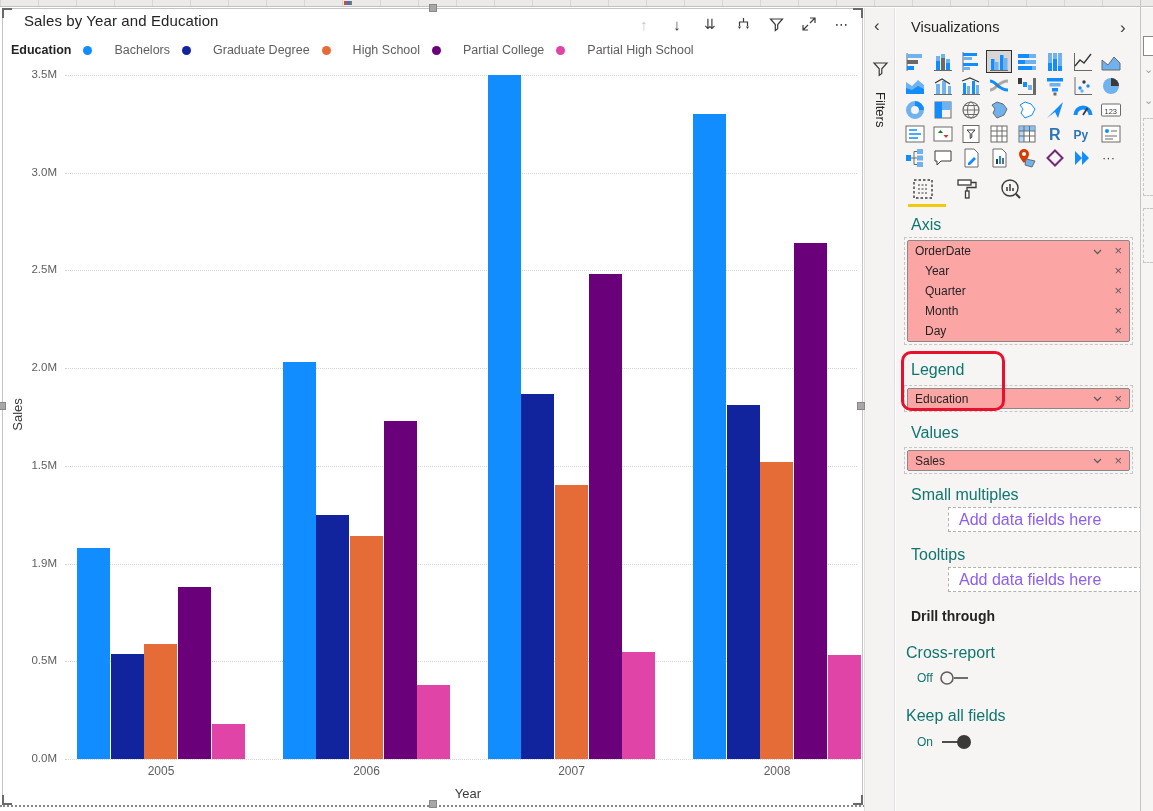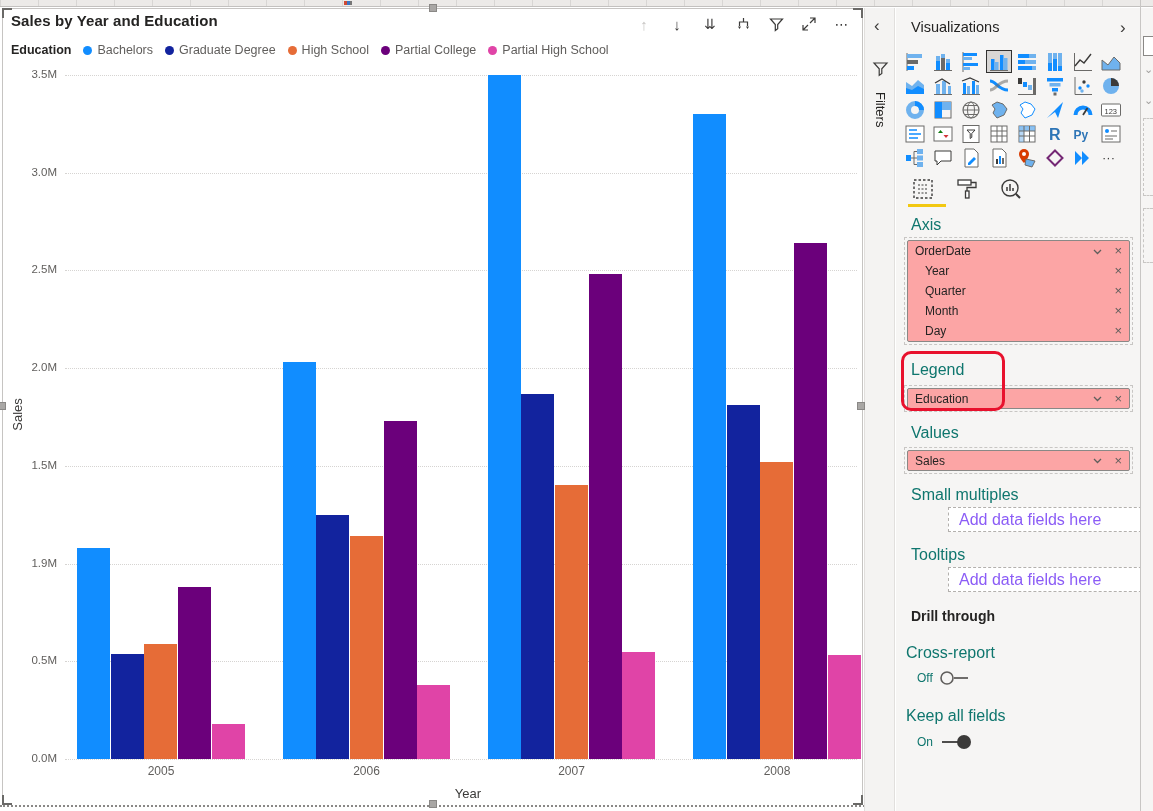--- a/index.html
+++ b/index.html
@@ -14,31 +14,31 @@
   #top-speck { position:absolute; left:344px; top:1px; width:8px; height:4px;
     background:linear-gradient(90deg,#d04a34 0 3px,#3a76c4 3px 6px,#777 6px 8px); }
 
   
   #visual { position:absolute; left:2px; top:8px; width:861px; height:797px;
     background:#fff; border:1px solid #C6C4C2; border-bottom:none; }
   #bottom-dotted { position:absolute; left:0; top:805px; width:880px; height:3px;
     border-top:2px dotted #8A8886; }
   .handle { position:absolute; width:8px; height:8px; background:#A9A7A5; border:1px solid #8A8886; z-index:5; }
   .cornerL { position:absolute; width:10px; height:10px; z-index:5; }
-  #visual-title { position:absolute; left:8px; top:3px; font-size:15px; color:#252423;
-    font-weight:700; letter-spacing:.1px; }
+  #visual-title { position:absolute; left:21px; top:3px; font-size:15px; color:#252423;
+    font-weight:400; letter-spacing:.1px; }
   #visual-toolbar { position:absolute; right:10px; top:5px; display:flex; gap:13px;
     align-items:center; color:#3B3A39; }
   #visual-toolbar .tbi { width:20px; height:20px; display:flex; align-items:center;
     justify-content:center; font-size:15px; cursor:pointer; }
   .tbi.disabled { color:#C8C6C4; }
   #chart-legend { position:absolute; left:8px; top:34px; display:flex; align-items:center;
     gap:12px; font-size:12.5px; color:#605E5C; white-space:nowrap; }
   #legend-title { font-weight:bold; color:#252423; }
-  .leg-item { display:flex; align-items:center; gap:5px; }
+  .leg-item { display:flex; align-items:center; gap:22px; }
   .leg-dot { width:9px; height:9px; border-radius:50%; }
   .gridline { position:absolute; height:0; border-top:1px dotted #D6D4D2; }
   .ytick { position:absolute; width:44px; text-align:right; font-size:11.5px; color:#605E5C; }
   .bar { position:absolute; }
   .xtick { position:absolute; width:70px; text-align:center; font-size:12px; color:#605E5C; }
   #x-axis-title { position:absolute; left:430px; top:777px; width:70px; text-align:center;
     font-size:13px; color:#3B3A39; }
   #y-axis-title { position:absolute; left:-16px; top:398px; width:60px; text-align:center;
     font-size:13px; color:#3B3A39; transform:rotate(-90deg); }
 

